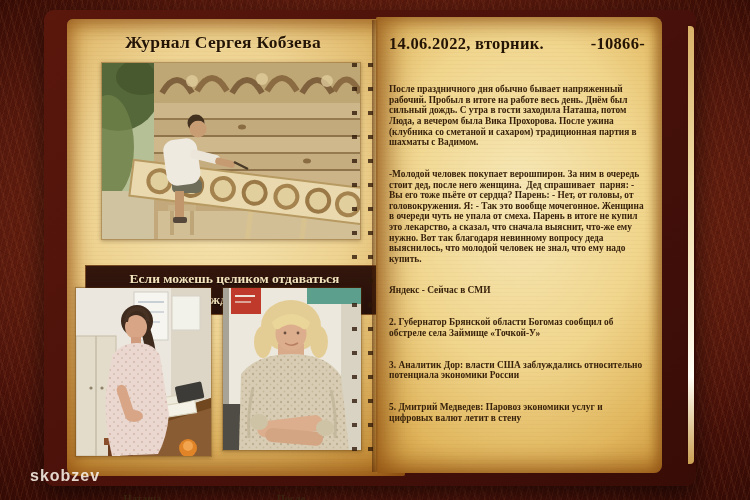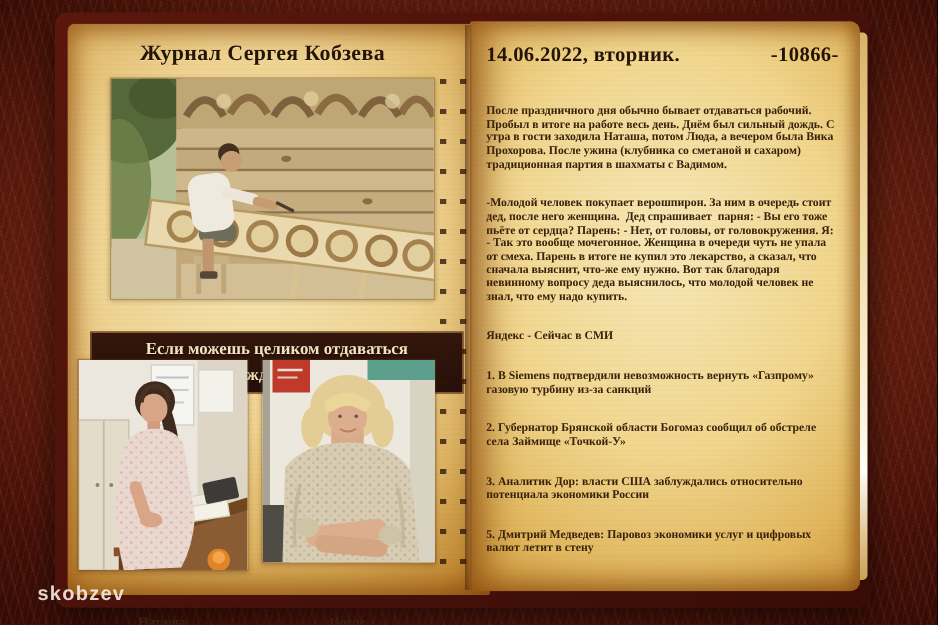--- a/index.html
+++ b/index.html
@@ -14,30 +14,30 @@
       repeating-linear-gradient(150deg, rgba(40,5,0,.14) 0 1px, rgba(0,0,0,0) 1px 7px),
       radial-gradient(ellipse at 50% 50%, #7c2c16 0%, #651d0e 45%, #4a120a 78%, #330b05 100%);
   }
   .book-cover{
     position:absolute;left:44px;top:10px;width:652px;height:476px;
     background:linear-gradient(135deg,#5a170c,#46100a 60%,#380c06);
     border-radius:10px;box-shadow:0 10px 26px rgba(0,0,0,.6);
   }
   .page{position:absolute;}
   .left-page{
-    left:54px;top:19px;width:338px;height:457px;
+    left:67px;top:19px;width:338px;height:457px;
     border-radius:6px 2px 2px 8px;
     background:
       repeating-linear-gradient(0deg, rgba(140,85,25,.04) 0 1px, rgba(0,0,0,0) 1px 4px),
       radial-gradient(ellipse 92% 76% at 45% 38%, #f6e6b4 0%, #eed392 42%, #ddb362 70%, #c28b36 92%, #a96f24 100%);
     box-shadow:inset -14px 0 22px rgba(120,60,10,.45), inset 10px 0 16px rgba(150,80,20,.32),
                inset 0 9px 14px rgba(150,85,20,.30), inset 0 -10px 18px rgba(145,78,18,.36);
   }
   .right-page{
-    left:376px;top:17px;width:312px;height:456px;
+    left:376px;top:17px;width:286px;height:456px;
     border-radius:2px 8px 8px 2px;
     background:
       repeating-linear-gradient(0deg, rgba(150,95,25,.04) 0 1px, rgba(0,0,0,0) 1px 4px),
       radial-gradient(ellipse 95% 80% at 50% 40%, #f7e8b8 0%, #f0d58c 46%, #e0b55c 74%, #c68d33 96%);
     box-shadow:inset 16px 0 24px rgba(130,65,10,.5), inset -7px 0 10px rgba(130,70,15,.38),
                inset 0 10px 14px rgba(150,85,20,.3), inset 0 -12px 16px rgba(140,75,15,.35);
   }
   .page-edge{
     position:absolute;left:688px;top:26px;width:6px;height:438px;border-radius:0 4px 4px 0;
     background:linear-gradient(to bottom,#d9b269,#efdba4 35%,#fdf6e2 72%,#fffdf6 80%,#caa053);
@@ -287,24 +287,23 @@
     <div class="caption a">Наташа</div>
     <div class="caption b">После</div>
   </div>
 
   <div class="page right-page">
     <div class="rp-header">
       <span>14.06.2022, вторник.</span>
       <span>-10866-</span>
     </div>
     <div class="rp-text">
-      <div>После праздничного дня обычно бывает отдаваться рабочий. Пробыл в итоге на работе весь день. Днём был сильный дождь. С утра в гости заходила Наташа, потом Люда, а вечером была Вика Прохорова. После ужина (клубника со сметаной и сахаром) традиционная партия в шахматы с Вадимом.</div>
+      <div>После праздничного дня обычно бывает напряженный рабочий. Пробыл в итоге на работе весь день. Днём был сильный дождь. С утра в гости заходила Наташа, потом Люда, а вечером была Вика Прохорова. После ужина (клубника со сметаной и сахаром) традиционная партия в шахматы с Вадимом.</div>
       <div>-Молодой человек покупает верошпирон. За ним в очередь стоит дед, после него женщина.  Дед спрашивает  парня: - Вы его тоже пьёте от сердца? Парень: - Нет, от головы, от головокружения. Я: - Так это вообще мочегонное. Женщина в очереди чуть не упала от смеха. Парень в итоге не купил это лекарство, а сказал, что сначала выяснит, что-же ему нужно. Вот так благодаря невинному вопросу деда выяснилось, что молодой человек не знал, что ему надо купить.</div>
       <div>Яндекс - Сейчас в СМИ</div>
-      <div>1. В Siemens подтвердили невозможность вернуть «Газпрому» газовую турбину из-за санкций</div>
       <div>2. Губернатор Брянской области Богомаз сообщил об обстреле села Займище «Точкой-У»</div>
       <div>3. Аналитик Дор: власти США заблуждались относительно потенциала экономики России</div>
       <div>5. Дмитрий Медведев: Паровоз экономики услуг и цифровых валют летит в стену</div>
       
       
       
       
       
       
       

